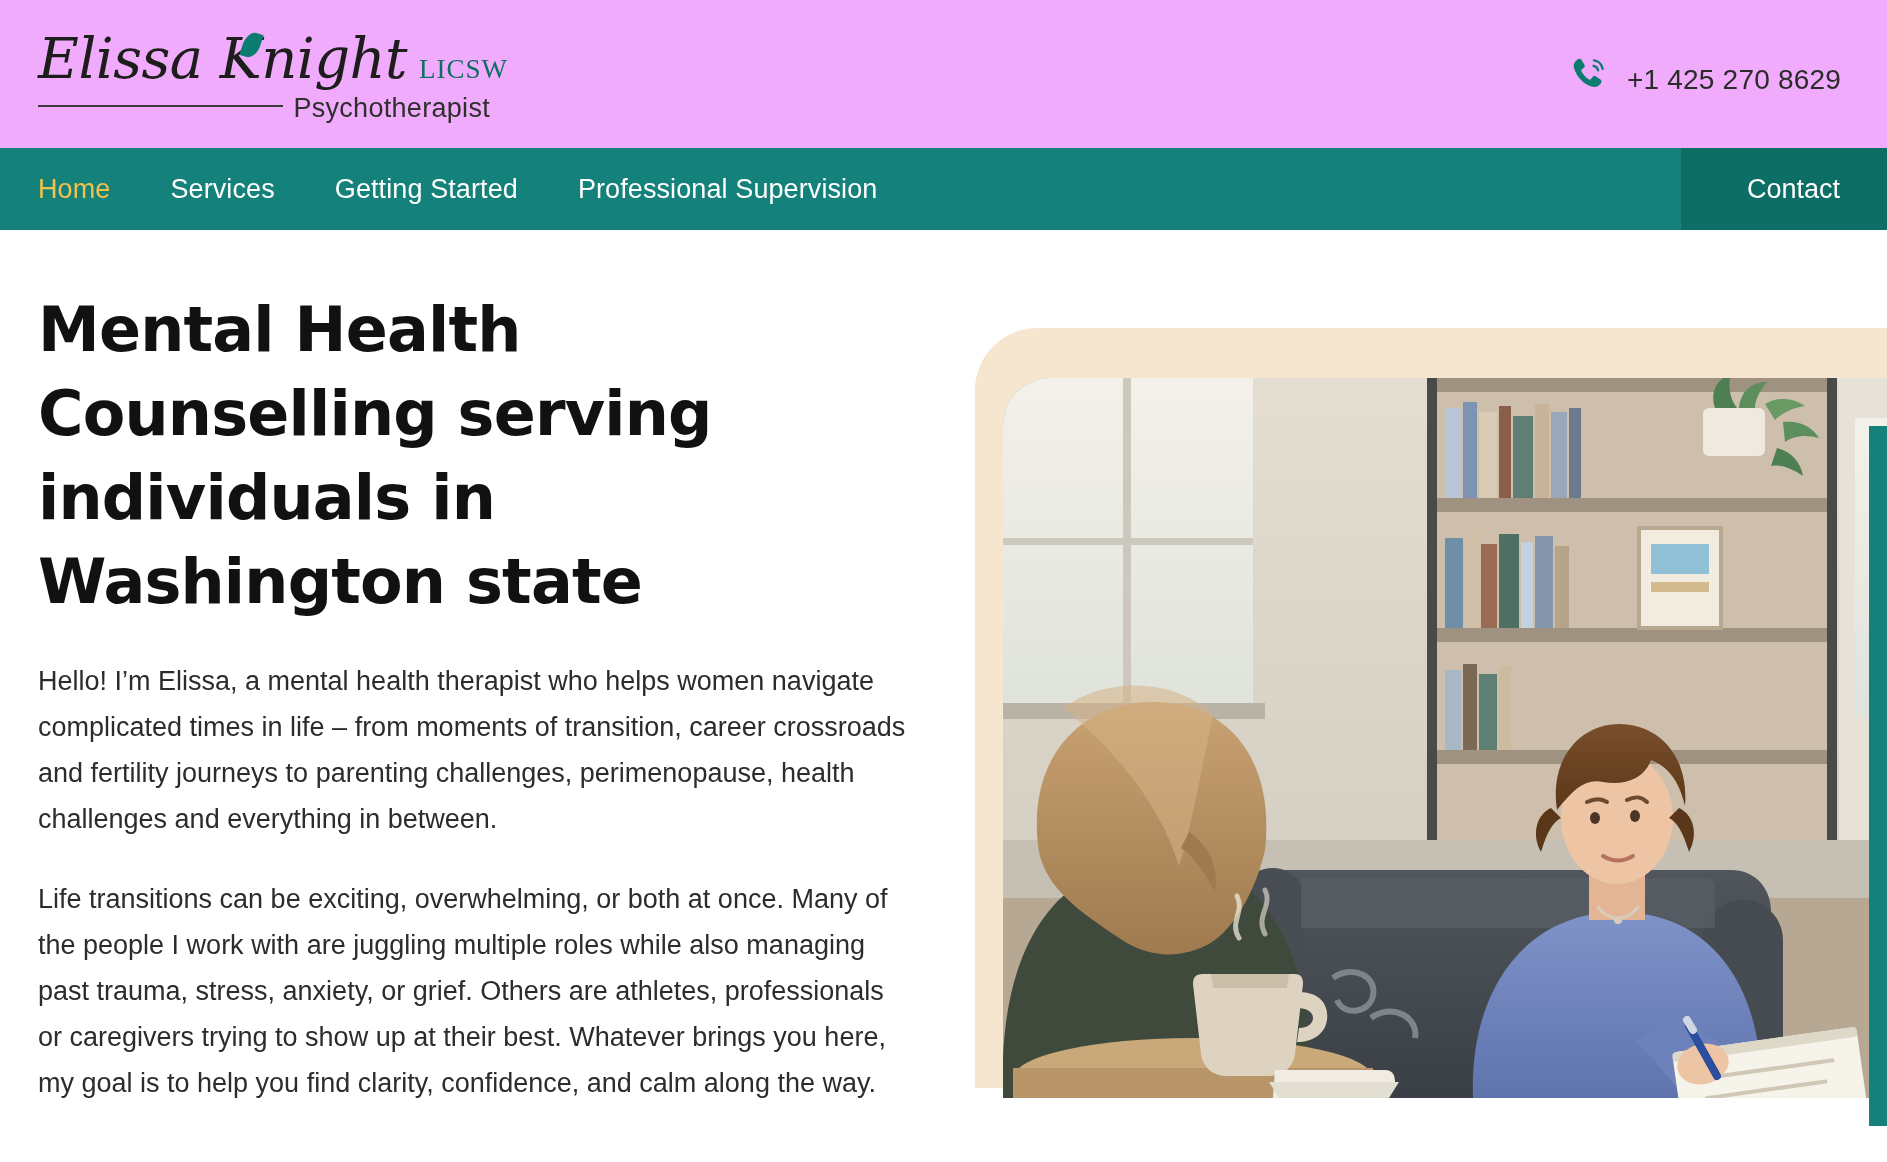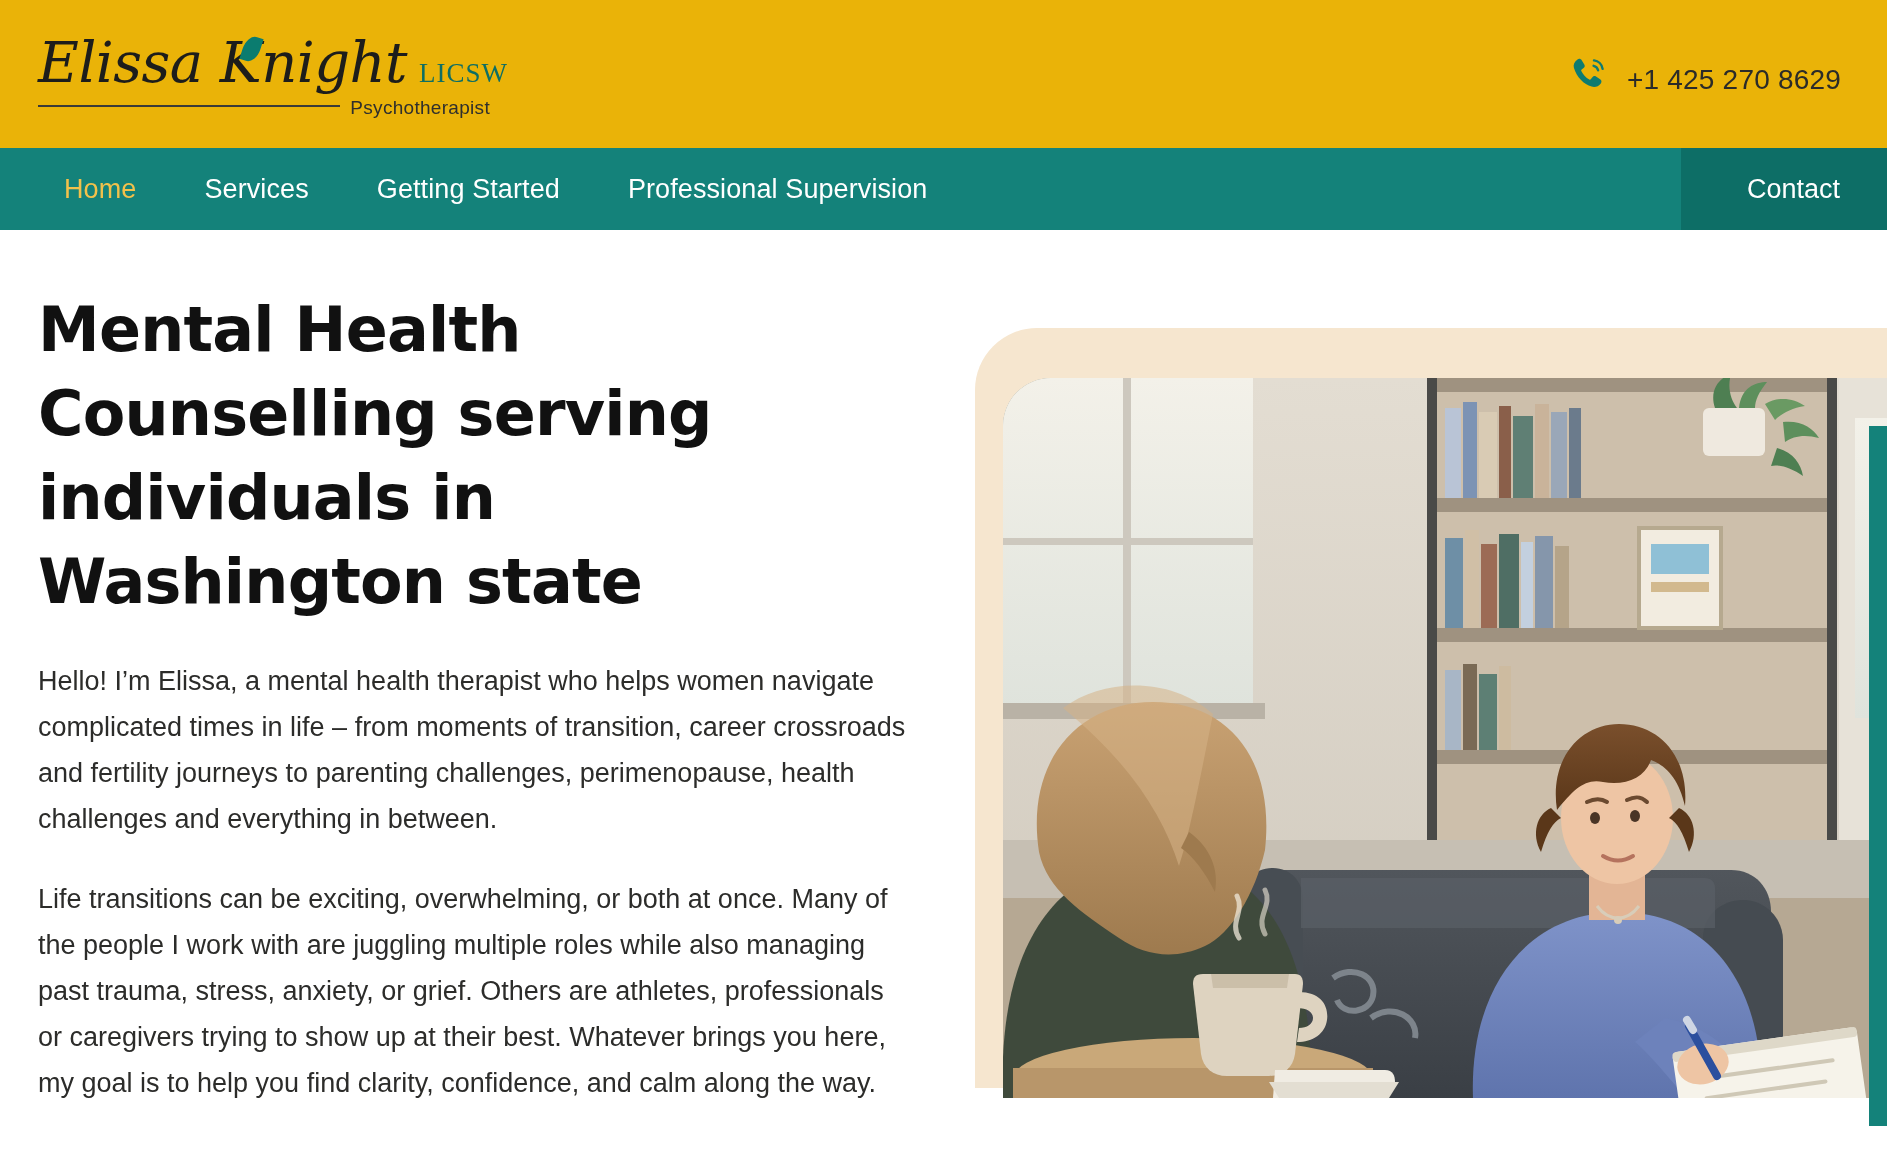--- a/index.html
+++ b/index.html
@@ -10,21 +10,21 @@
     height: 1162px;
     overflow: hidden;
     background: #ffffff;
     font-family: "Liberation Sans", sans-serif;
   }
 
   
   .header {
     position: relative;
     height: 148px;
-    background: #eab308;
+    background: #f0abfc;
     display: flex;
     align-items: center;
     justify-content: space-between;
     padding: 0 46px 0 38px;
   }
   .logo-block {
     display: flex;
     flex-direction: column;
     align-items: flex-start;
     padding-top: 4px;
@@ -68,21 +68,21 @@
     width: 452px;
   }
   .logo-rule {
     flex: 1;
     height: 2px;
     background: #3a3a38;
     margin-bottom: 4px;
   }
   .logo-sub {
     font-family: "Liberation Sans", sans-serif;
-    font-size: 19px;
+    font-size: 27px;
     color: #2f2f2d;
     letter-spacing: 0.3px;
   }
 
   .phone-block {
     display: flex;
     align-items: flex-end;
     gap: 18px;
     margin-top: 2px;
   }
@@ -99,22 +99,22 @@
     height: 82px;
     background: #14827a;
     display: flex;
     align-items: stretch;
     justify-content: space-between;
     position: relative;
   }
   .nav-left {
     display: flex;
     align-items: flex-start;
-    padding-left: 52px;
-    gap: 12px;
+    padding-left: 26px;
+    gap: 4px;
   }
   .nav-item {
     font-size: 27px;
     color: #ffffff;
     padding: 0 28px;
     line-height: 82px;
     white-space: nowrap;
     cursor: pointer;
     letter-spacing: 0.1px;
   }

